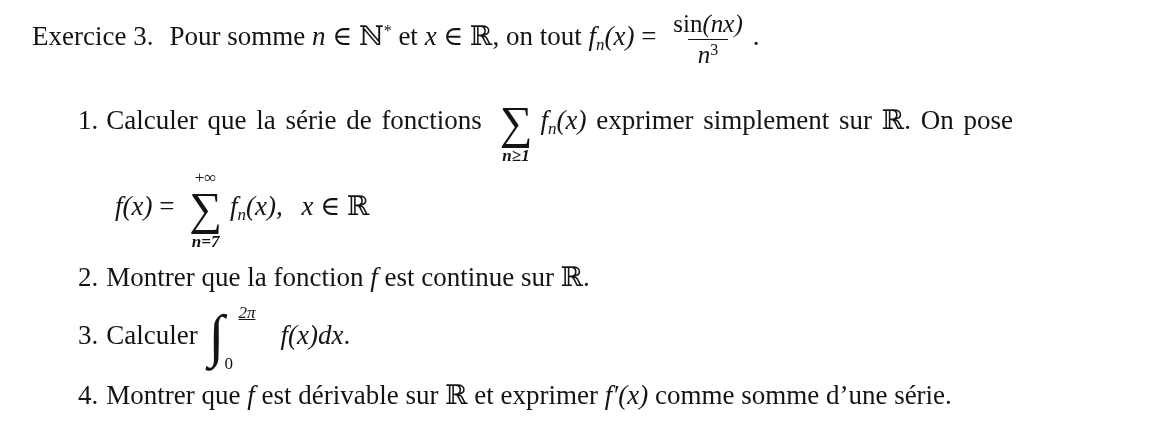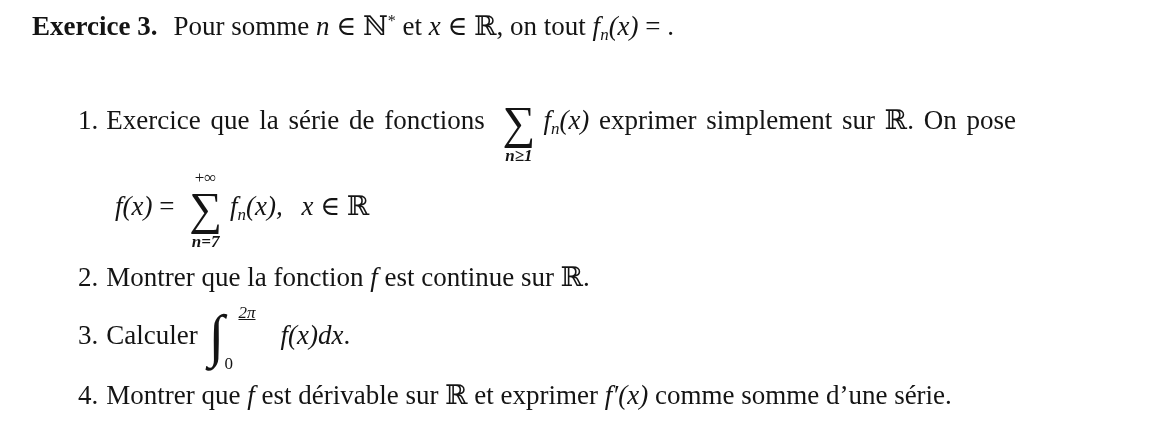--- a/index.html
+++ b/index.html
@@ -8,21 +8,21 @@
     width: 1176px;
     height: 435px;
     background: #ffffff;
     color: #141414;
     font-family: "Liberation Serif", "DejaVu Serif", "DejaVu Sans", serif;
     font-size: 27px;
     overflow: hidden;
   }
   .block { position: absolute; white-space: nowrap; }
   .mi { font-style: italic; }
-  .bold { font-weight: bold; }
+  .bold { font-weight: normal; }
   .num-label { margin-right: 8px; }
   .title-gap { margin-right: 16px; }
   .sub { font-size: 17px; font-style: italic; vertical-align: -5px; }
   .sup-star { font-size: 16px; vertical-align: 9px; }
 
   
   .frac {
     display: inline-flex; flex-direction: column; align-items: center;
     vertical-align: middle; margin: 0 4px; line-height: 1.08;
   }
@@ -57,25 +57,28 @@
   <span class="mi">n</span>
   <span>∈</span>
   <span>ℕ</span><span class="sup-star">*</span>
   <span>et</span>
   <span class="mi">x</span>
   <span>∈</span>
   <span>ℝ,</span>
   <span>on tout</span>
   <span class="mi">f</span><span class="sub">n</span><span class="mi">(x)</span>
   <span>=</span>
-  <span>.</span>
+  <span class="frac">
+      <span class="fnum"><span>sin</span><span class="mi">(nx)</span></span>
+      <span class="fden"><span class="mi">n</span><span class="den-exp">3</span></span>
+    </span><span>.</span>
 </div>
 
 <div class="block item1-line" style="left:78px; top:102px;">
-  <span class="num-label">1.</span><span>Exercice que la série de fonctions</span>
+  <span class="num-label">1.</span><span>Calculer que la série de fonctions</span>
   <span class="bigop"><span class="op">∑</span><span class="oplim lower mi">n≥1</span></span><span class="mi">f</span><span class="sub">n</span><span class="mi">(x)</span>
   <span>exprimer simplement sur ℝ. On pose</span>
 </div>
 
 <div class="block" style="left:115px; top:188px;">
   <span class="mi">f</span><span class="mi">(x)</span>
   <span>=</span>
   <span class="bigop"><span class="oplim upper">+∞</span><span class="op">∑</span><span class="oplim lower mi">n=7</span></span><span class="mi">f</span><span class="sub">n</span><span class="mi">(x),</span>
   <span class="mi eq-tail-gap">x</span>
   <span>∈</span>

